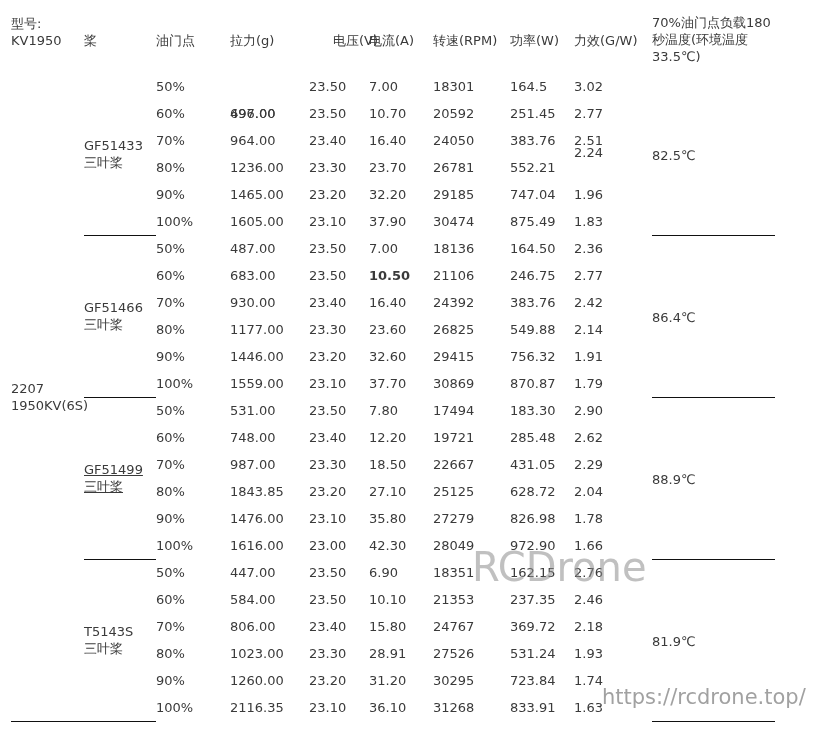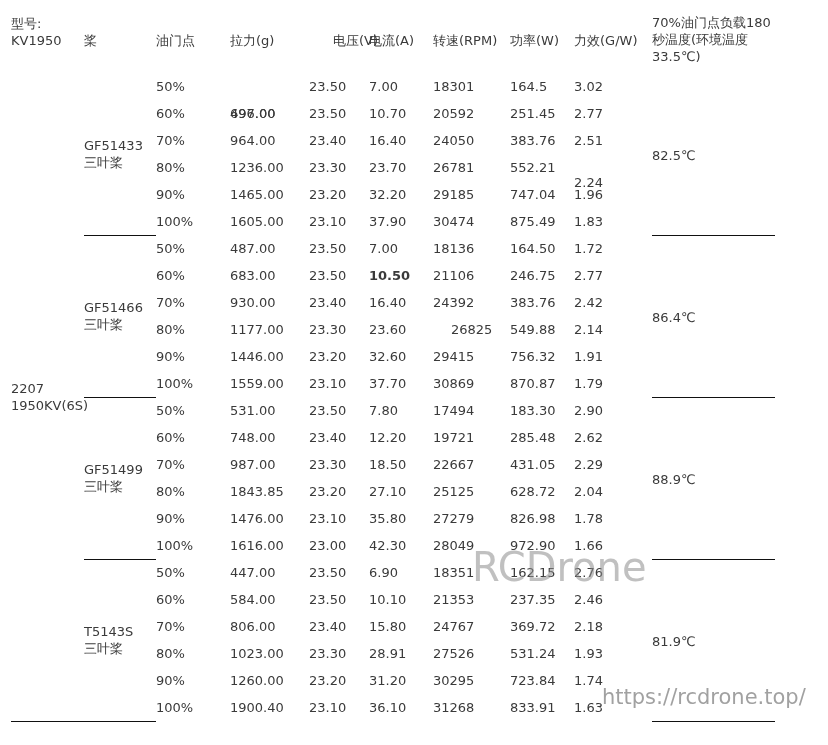--- a/index.html
+++ b/index.html
@@ -84,21 +84,21 @@
         <div class="abs" style="left: 510px; top: 132px;">383.76</div>
         <div class="abs" style="left: 574px; top: 132px;">2.51</div>
       </div>
       <div>
         <div class="abs" style="left: 156px; top: 159px;">80%</div>
         <div class="abs" style="left: 230px; top: 159px;">1236.00</div>
         <div class="abs" style="left: 309px; top: 159px;">23.30</div>
         <div class="abs" style="left: 369px; top: 159px;">23.70</div>
         <div class="abs" style="left: 433px; top: 159px;">26781</div>
         <div class="abs" style="left: 510px; top: 159px;">552.21</div>
-        <div class="abs" style="left: 574px; top: 174px;">2.24</div>
+        <div class="abs" style="left: 574px; top: 144px;">2.24</div>
       </div>
       <div>
         <div class="abs" style="left: 156px; top: 186px;">90%</div>
         <div class="abs" style="left: 230px; top: 186px;">1465.00</div>
         <div class="abs" style="left: 309px; top: 186px;">23.20</div>
         <div class="abs" style="left: 369px; top: 186px;">32.20</div>
         <div class="abs" style="left: 433px; top: 186px;">29185</div>
         <div class="abs" style="left: 510px; top: 186px;">747.04</div>
         <div class="abs" style="left: 574px; top: 186px;">1.96</div>
       </div>
@@ -116,21 +116,21 @@
         <div>三叶桨</div>
       </div>
       <div class="abs" style="left: 652px; top: 309px;">86.4℃</div>
       <div>
         <div class="abs" style="left: 156px; top: 240px;">50%</div>
         <div class="abs" style="left: 230px; top: 240px;">487.00</div>
         <div class="abs" style="left: 309px; top: 240px;">23.50</div>
         <div class="abs" style="left: 369px; top: 240px;">7.00</div>
         <div class="abs" style="left: 433px; top: 240px;">18136</div>
         <div class="abs" style="left: 510px; top: 240px;">164.50</div>
-        <div class="abs" style="left: 574px; top: 240px;">1.72</div>
+        <div class="abs" style="left: 574px; top: 240px;">2.36</div>
       </div>
       <div>
         <div class="abs" style="left: 156px; top: 267px;">60%</div>
         <div class="abs" style="left: 230px; top: 267px;">683.00</div>
         <div class="abs" style="left: 309px; top: 267px;">23.50</div>
         <div class="abs" style="left: 369px; top: 267px; font-weight: bold;">10.50</div>
         <div class="abs" style="left: 433px; top: 267px;">21106</div>
         <div class="abs" style="left: 510px; top: 267px;">246.75</div>
         <div class="abs" style="left: 574px; top: 267px;">2.77</div>
       </div>
@@ -141,21 +141,21 @@
         <div class="abs" style="left: 369px; top: 294px;">16.40</div>
         <div class="abs" style="left: 433px; top: 294px;">24392</div>
         <div class="abs" style="left: 510px; top: 294px;">383.76</div>
         <div class="abs" style="left: 574px; top: 294px;">2.42</div>
       </div>
       <div>
         <div class="abs" style="left: 156px; top: 321px;">80%</div>
         <div class="abs" style="left: 230px; top: 321px;">1177.00</div>
         <div class="abs" style="left: 309px; top: 321px;">23.30</div>
         <div class="abs" style="left: 369px; top: 321px;">23.60</div>
-        <div class="abs" style="left: 433px; top: 321px; margin-left: 18px;">26825</div>
+        <div class="abs" style="left: 433px; top: 321px;">26825</div>
         <div class="abs" style="left: 510px; top: 321px;">549.88</div>
         <div class="abs" style="left: 574px; top: 321px;">2.14</div>
       </div>
       <div>
         <div class="abs" style="left: 156px; top: 348px;">90%</div>
         <div class="abs" style="left: 230px; top: 348px;">1446.00</div>
         <div class="abs" style="left: 309px; top: 348px;">23.20</div>
         <div class="abs" style="left: 369px; top: 348px;">32.60</div>
         <div class="abs" style="left: 433px; top: 348px;">29415</div>
         <div class="abs" style="left: 510px; top: 348px;">756.32</div>
@@ -163,21 +163,21 @@
       </div>
       <div>
         <div class="abs" style="left: 156px; top: 375px;">100%</div>
         <div class="abs" style="left: 230px; top: 375px;">1559.00</div>
         <div class="abs" style="left: 309px; top: 375px;">23.10</div>
         <div class="abs" style="left: 369px; top: 375px;">37.70</div>
         <div class="abs" style="left: 433px; top: 375px;">30869</div>
         <div class="abs" style="left: 510px; top: 375px;">870.87</div>
         <div class="abs" style="left: 574px; top: 375px;">1.79</div>
       </div>
-      <div class="abs" style="left: 84px; top: 461px;">
+      <div class="abs" style="left: 84px; top: 461px; text-decoration: underline;">
         <div>GF51499</div>
         <div>三叶桨</div>
       </div>
       <div class="abs" style="left: 652px; top: 471px;">88.9℃</div>
       <div>
         <div class="abs" style="left: 156px; top: 402px;">50%</div>
         <div class="abs" style="left: 230px; top: 402px;">531.00</div>
         <div class="abs" style="left: 309px; top: 402px;">23.50</div>
         <div class="abs" style="left: 369px; top: 402px;">7.80</div>
         <div class="abs" style="left: 433px; top: 402px;">17494</div>
@@ -274,21 +274,21 @@
         <div class="abs" style="left: 156px; top: 672px;">90%</div>
         <div class="abs" style="left: 230px; top: 672px;">1260.00</div>
         <div class="abs" style="left: 309px; top: 672px;">23.20</div>
         <div class="abs" style="left: 369px; top: 672px;">31.20</div>
         <div class="abs" style="left: 433px; top: 672px;">30295</div>
         <div class="abs" style="left: 510px; top: 672px;">723.84</div>
         <div class="abs" style="left: 574px; top: 672px;">1.74</div>
       </div>
       <div>
         <div class="abs" style="left: 156px; top: 699px;">100%</div>
-        <div class="abs" style="left: 230px; top: 699px;">1900.40</div>
+        <div class="abs" style="left: 230px; top: 699px;">2116.35</div>
         <div class="abs" style="left: 309px; top: 699px;">23.10</div>
         <div class="abs" style="left: 369px; top: 699px;">36.10</div>
         <div class="abs" style="left: 433px; top: 699px;">31268</div>
         <div class="abs" style="left: 510px; top: 699px;">833.91</div>
         <div class="abs" style="left: 574px; top: 699px;">1.63</div>
       </div>
     </div>
 
   <div class="line" style="left:84px; width:72px; top:235px;"></div>
   <div class="line" style="left:652px; width:123px; top:235px;"></div>

